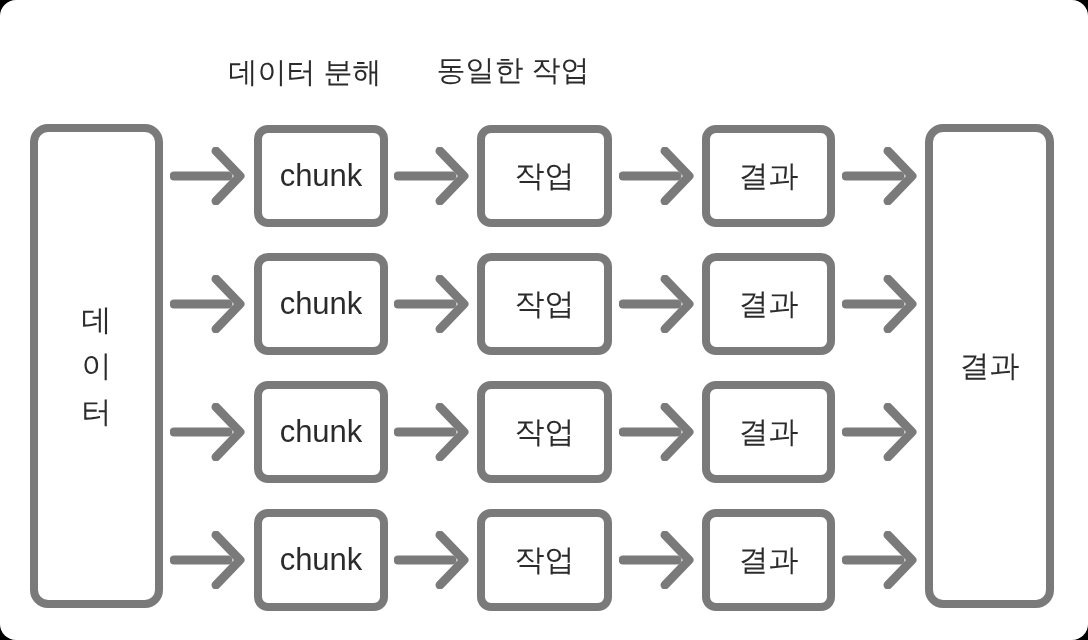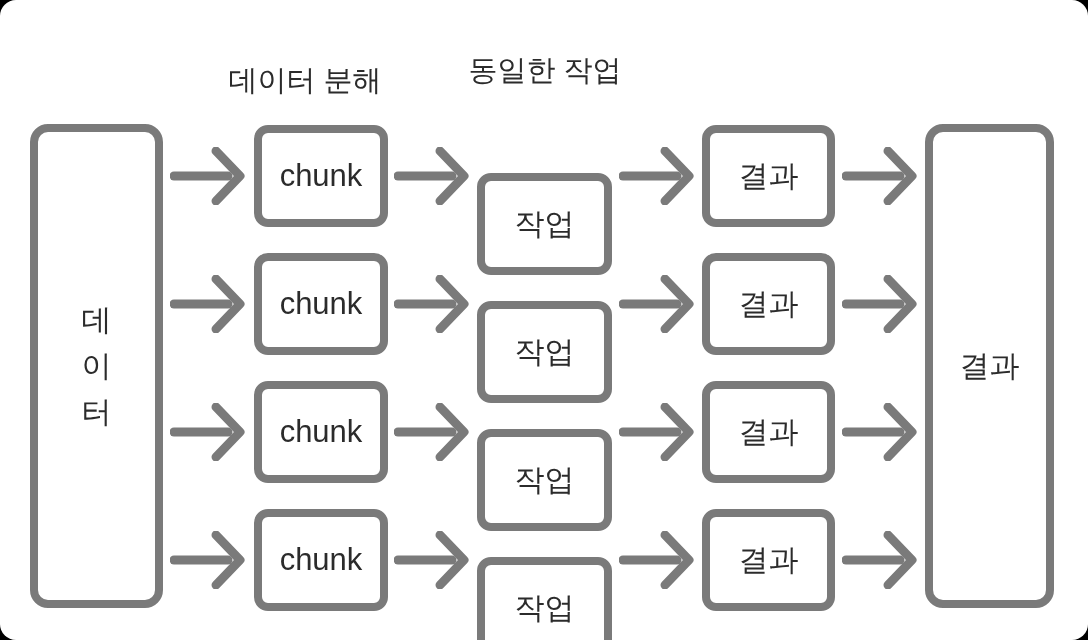--- a/index.html
+++ b/index.html
@@ -17,22 +17,22 @@
   .col-header {
     position: absolute;
     transform: translate(-50%, -50%);
     font-size: 29px;
     line-height: 45px;
     text-align: center;
     white-space: nowrap;
     color: #2b2b2b;
   }
   .col-header span { display: block; }
-  .hdr-decompose { left: 305px; top: 80px; }
-  .hdr-parallel  { left: 545px; top: 70px; }
+  .hdr-decompose { left: 305px; top: 72px; }
+  .hdr-parallel  { left: 513px; top: 70px; }
   .hdr-result    { left: 765px; top: 70px; }
 
   
   .box {
     position: absolute;
     box-sizing: border-box;
     background: #fff;
     border: 8px solid #7a7a7a;
     display: flex;
     align-items: center;
@@ -52,21 +52,21 @@
     flex-direction: column;
     align-items: center;
     line-height: 46px;
     font-size: 30px;
   }
   .small-box {
     height: 102px;
     border-radius: 14px;
   }
   .col-chunk  { left: 254px; width: 134px; font-size: 31px; }
-  .col-task   { left: 477px; width: 135px; margin-top: 48px; }
+  .col-task   { left: 477px; width: 135px; }
   .col-result { left: 702px; width: 133px; }
   .r1 { top: 125px; }
   .r2 { top: 253px; }
   .r3 { top: 381px; }
   .r4 { top: 509px; }
 
   
   .arrow {
     position: absolute;
     width: 76px; height: 58px;

